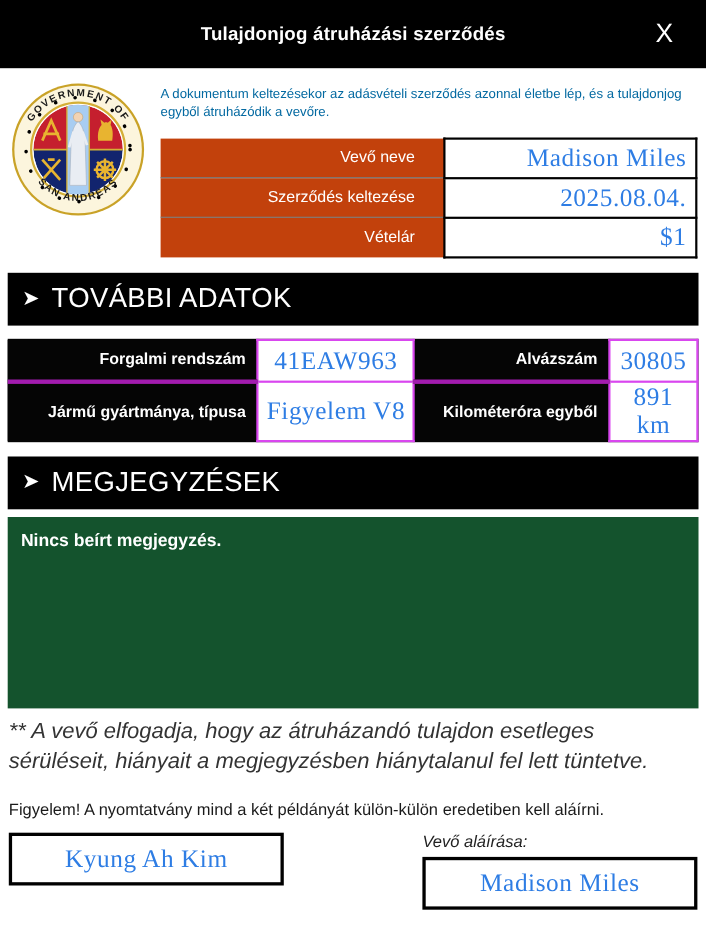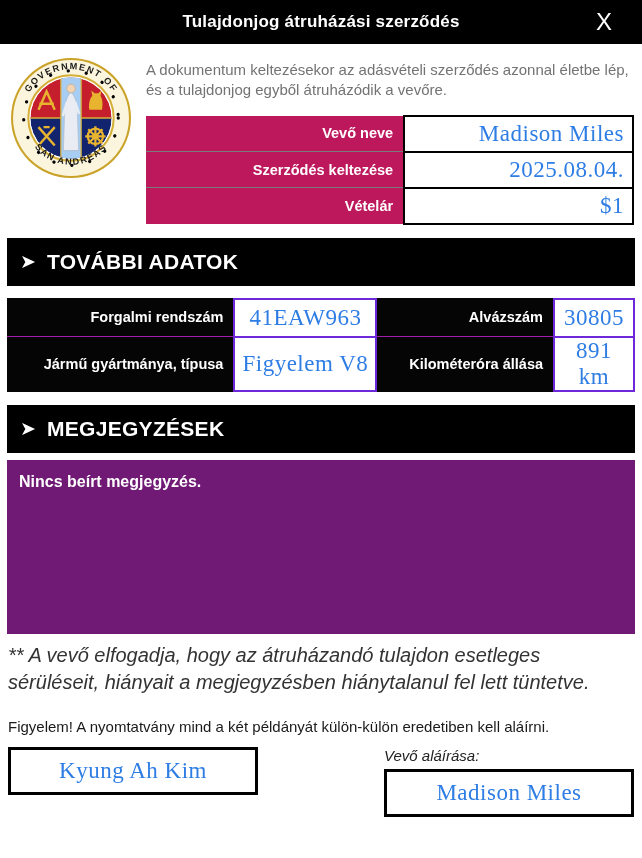--- a/index.html
+++ b/index.html
@@ -3,72 +3,72 @@
 <meta charset="utf-8">
 <style>
   * { box-sizing: border-box; }
   html,body { margin:0; padding:0; }
   body {
     width:642px; height:858px; background:#ffffff; overflow:hidden;
     font-family:"Liberation Sans", sans-serif; color:#111;
   }
   
   .titlebar {
-    height:44px; background:#000; position:relative;
+    height:62px; background:#000; position:relative;
     display:flex; align-items:center; justify-content:center;
   }
   .titlebar .title { color:#fff; font-size:17px; font-weight:bold; letter-spacing:.2px; }
   .close-btn {
     position:absolute; right:24px; top:50%; transform:translateY(-50%);
     color:#fff; font-size:24px; font-weight:300; line-height:1;
     background:none; border:none; cursor:pointer; font-family:"Liberation Sans", sans-serif;
   }
   
   .top { display:flex; padding:13px 8px 0 10px; gap:14px; }
   .seal { flex:0 0 122px; }
   .right-col { flex:1; min-width:0; }
-  .intro { font-size:15px; line-height:1.32; color:#737373; margin:3px 0 0 0; }
+  .intro { font-size:12px; line-height:1.32; color:#0369a1; margin:3px 0 0 0; }
   
   .ctable { width:100%; border-collapse:collapse; margin-top:15px; }
   .ctable td { height:36px; padding:0; }
   .ctable .lbl {
-    background:#be185d; color:#fff; font-weight:bold; font-size:14.5px;
-    text-align:right; padding-right:10px; width:53%;
+    background:#c2410c; color:#fff; font-weight:normal; font-size:14.5px;
+    text-align:right; padding-right:26px; width:53%;
     border-bottom:1px solid #7a7a7a;
   }
   .ctable tr:last-child .lbl { border-bottom:none; }
   .ctable .val {
     background:#fff; border:2px solid #000; text-align:right; padding-right:8px;
   }
   
   .hand {
     font-family: cursive;
     color: var(--ink, #2e7de4);
     font-size:23px; letter-spacing:.5px; font-weight:normal;
   }
   
   .section-header {
     margin:13px 7px 0 7px; height:48px; background:#000; color:#fff;
     display:flex; align-items:center; gap:11px; padding-left:13px;
   }
   .section-header .arrow { font-size:19px; line-height:1; }
-  .section-header .stitle { font-size:21px; font-weight:bold; letter-spacing:.3px; }
+  .section-header .stitle { font-size:25px; font-weight:normal; letter-spacing:.3px; }
   
   .vtable { border-collapse:collapse; margin:12px 7px 0 7px; width:628px; background:#050505; }
   .vtable td { height:38px; padding:0; }
   .vtable .lbl {
     background:#050505; color:#fff; font-weight:bold; font-size:14.5px;
-    text-align:right; padding-right:10px; border-bottom:1px solid #a21caf;
+    text-align:right; padding-right:10px; border-bottom:4px solid #a21caf;
   }
   .vtable tr:last-child .lbl { border-bottom:none; }
-  .vtable .val { background:#fff; border:2px solid #6d28d9; text-align:center; padding:0 4px; }
+  .vtable .val { background:#fff; border:2px solid #d946ef; text-align:center; padding:0 4px; }
   .col-l1 { width:228px; } .col-v1 { width:142px; } .col-l2 { width:178px; } .col-v2 { width:80px; }
   
   .notes-box {
-    margin:7px 7px 0 7px; height:174px; background:#701a75; color:#fff;
+    margin:7px 7px 0 7px; height:174px; background:#14532d; color:#fff;
     padding:13px 12px; font-size:16px; font-weight:bold;
   }
   .disclaimer {
     margin:8px 10px 0 8px; font-style:italic; font-size:20px; line-height:1.35; color:#333;
   }
   .warning { margin:22px 8px 0 8px; font-size:15px; color:#1a1a1a; }
   .warning b { font-weight:normal; }
   
   .signatures { display:flex; justify-content:space-between; margin:12px 8px 0 8px; }
   .sig-col { width:250px; }
@@ -177,21 +177,21 @@
   <tbody>
       <tr>
     <td class="lbl">Forgalmi rendszám</td>
     <td class="val hand">41EAW963</td>
     <td class="lbl">Alvázszám</td>
     <td class="val hand">30805</td>
   </tr>
   <tr>
     <td class="lbl">Jármű gyártmánya, típusa</td>
     <td class="val hand">Figyelem V8</td>
-    <td class="lbl">Kilométeróra állása</td>
+    <td class="lbl">Kilométeróra egyből</td>
     <td class="val hand">891 km</td>
   </tr>
 </tbody>
   </table>
 
 <div class="section-header">
   <span class="arrow">➤</span>
   <span class="stitle">MEGJEGYZÉSEK</span>
 </div>
 

